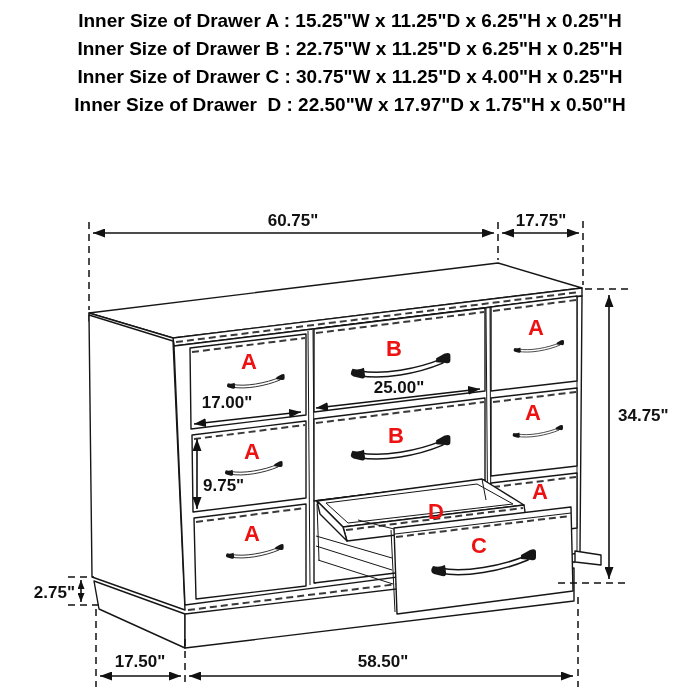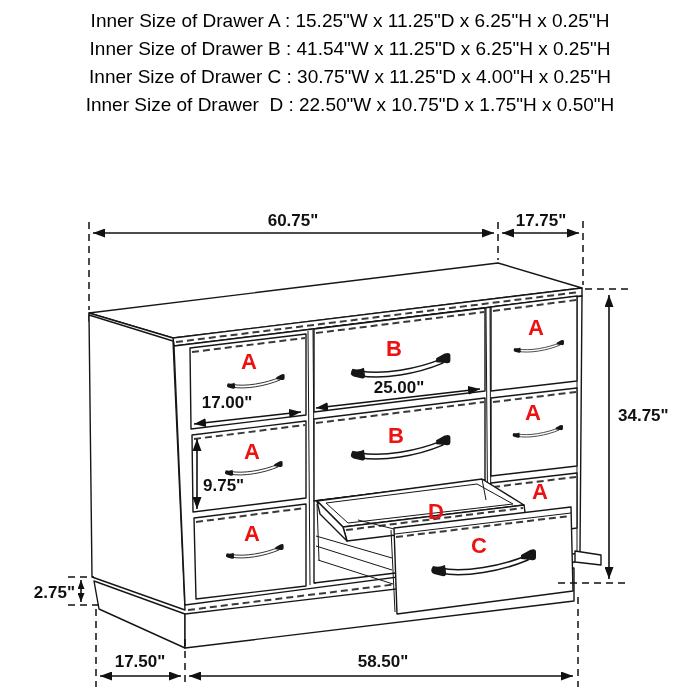--- a/index.html
+++ b/index.html
@@ -10,42 +10,42 @@
     position:relative;
     overflow:hidden;
   }
   .spec-block{
     position:absolute;top:7px;left:0;right:0;
     text-align:center;
     color:#000000;
   }
   .spec-line{
     font-size:19px;
-    font-weight:normal;
+    font-weight:bold;
     line-height:28px;
     white-space:pre;
     letter-spacing:0px;
   }
   svg.diagram{position:absolute;top:0;left:0;}
   .face{stroke:#161616;fill:#ffffff;stroke-width:1.4;stroke-linejoin:round;}
   .thin{stroke:#161616;fill:none;stroke-width:1;}
   .hatch{stroke:#161616;fill:none;stroke-width:2;stroke-dasharray:7 4;opacity:.85;}
   .dimline{stroke:#111111;fill:none;stroke-width:1.6;}
   .ext{stroke:#111111;fill:none;stroke-width:1.5;stroke-dasharray:7 5;}
   .dimtext{font-family:"Liberation Sans",sans-serif;font-weight:bold;font-size:17px;fill:#111111;}
   .dlabel{font-family:"Liberation Sans",sans-serif;font-weight:bold;font-size:22px;}
 </style>
 </head>
 <body>
 
 <div class="spec-block">
   <div class="spec-line">Inner Size of Drawer A : 15.25"W x 11.25"D x 6.25"H x 0.25"H</div>
-  <div class="spec-line">Inner Size of Drawer B : 41.54"W x 11.25"D x 6.25"H x 0.25"H</div>
+  <div class="spec-line">Inner Size of Drawer B : 22.75"W x 11.25"D x 6.25"H x 0.25"H</div>
   <div class="spec-line">Inner Size of Drawer C : 30.75"W x 11.25"D x 4.00"H x 0.25"H</div>
-  <div class="spec-line">Inner Size of Drawer  D : 22.50"W x 10.75"D x 1.75"H x 0.50"H</div>
+  <div class="spec-line">Inner Size of Drawer  D : 22.50"W x 17.97"D x 1.75"H x 0.50"H</div>
 </div>
 
 <svg class="diagram" width="700" height="700" viewBox="0 0 700 700">
   <defs>
     <marker id="arr" markerUnits="userSpaceOnUse" markerWidth="12" markerHeight="9" refX="12" refY="4.5" orient="auto-start-reverse">
       <path d="M0,0 L12,4.5 L0,9 Z" fill="#111111"></path>
     </marker>
     <marker id="arrS" markerUnits="userSpaceOnUse" markerWidth="9" markerHeight="7" refX="9" refY="3.5" orient="auto-start-reverse">
       <path d="M0,0 L9,3.5 L0,7 Z" fill="#111111"></path>
     </marker>

